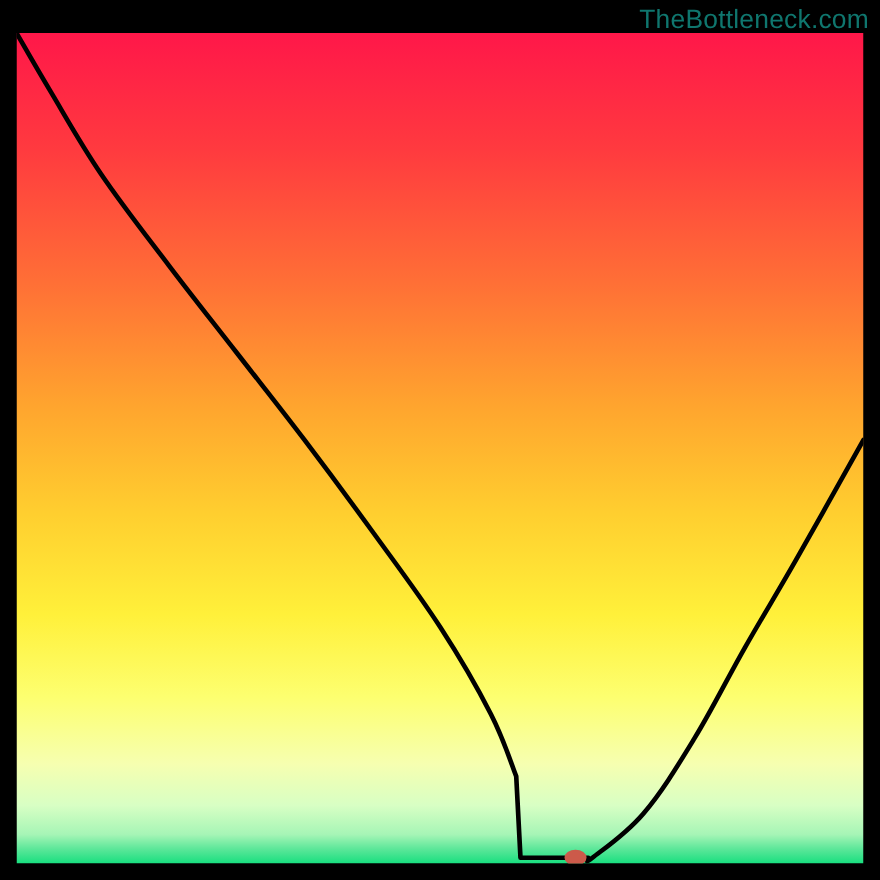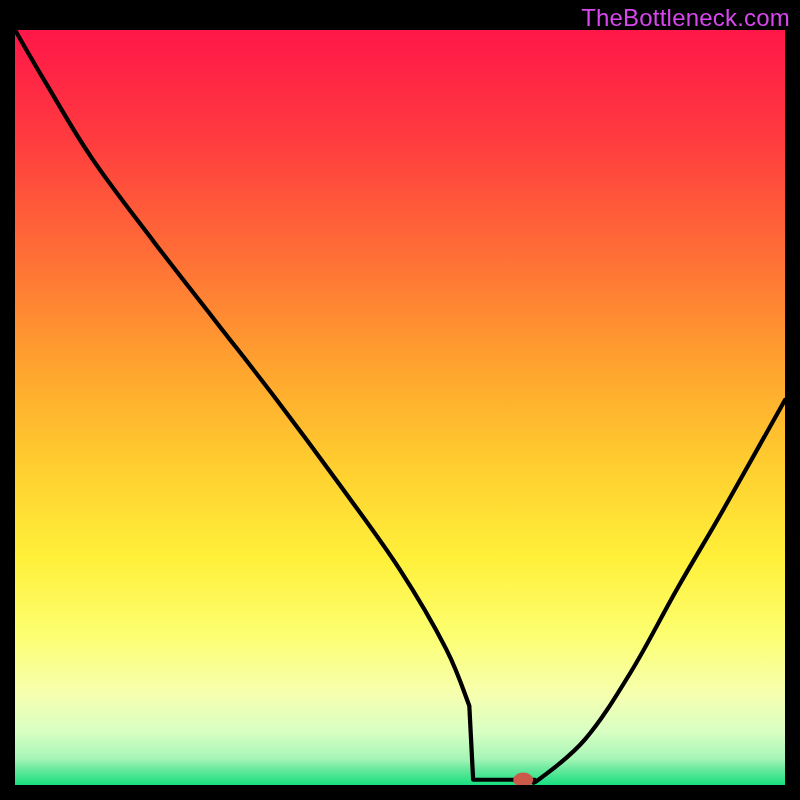--- a/index.html
+++ b/index.html
@@ -15,21 +15,21 @@
     width: 800px;
     height: 800px;
     background: #000;
   }
   .watermark {
     position: absolute;
     top: 4px;
     right: 10px;
     font-family: Arial, Helvetica, sans-serif;
     font-size: 24px;
-    color: #d946ef;
+    color: #0f766e;
     letter-spacing: 0.2px;
     user-select: none;
   }
   .plot {
     position: absolute;
     left: 15px;
     top: 30px;
     width: 770px;
     height: 755px;
   }

